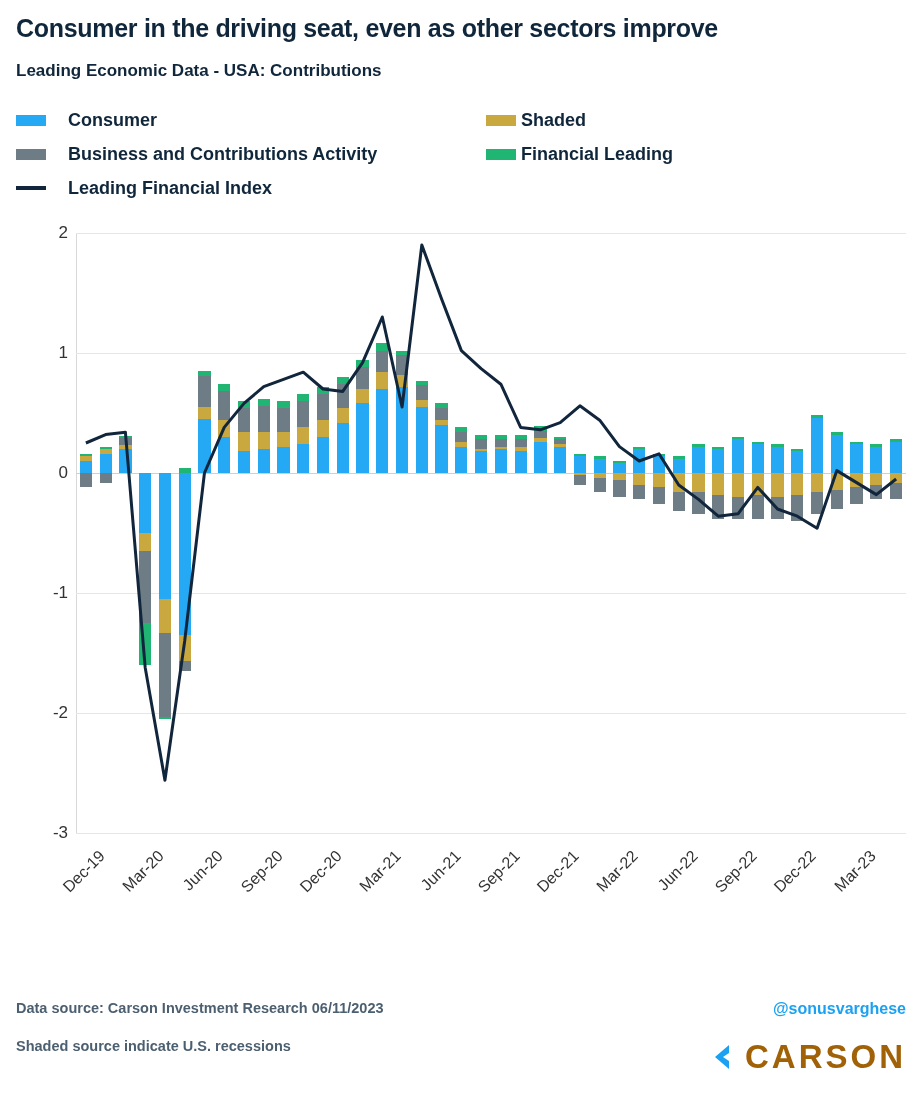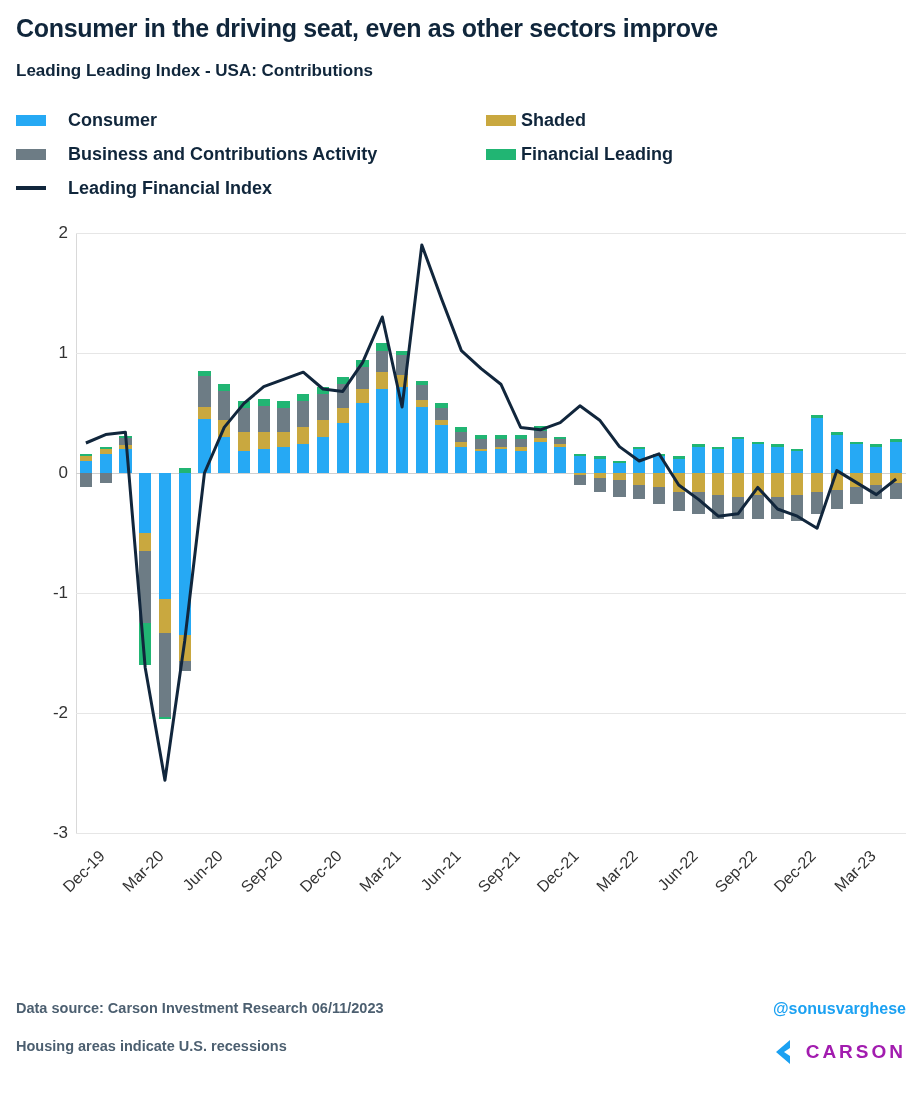--- a/index.html
+++ b/index.html
@@ -172,33 +172,33 @@
     display: flex;
     align-items: center;
   }
   .brand-mark {
     width: 28px;
     height: 28px;
     margin-right: 10px;
     position: relative;
   }
   .brand-text {
-    font-size: 19px;
+    font-size: 33px;
     font-weight: bold;
     letter-spacing: 3px;
-    color: #a21caf;
+    color: #a16207;
   }
 </style>
 </head>
 <body>
 
 <div class="page">
 
   <div class="title">Consumer in the driving seat, even as other sectors improve</div>
-  <div class="subtitle">Leading Leading Index - USA: Contributions</div>
+  <div class="subtitle">Leading Economic Data - USA: Contributions</div>
 
   <div class="legend">
     <div class="legend-row">
       <div class="legend-item col1">
         <span class="legend-swatch" style="background:#26a9f4"></span>
         <span class="legend-label">Consumer</span>
       </div>
       <div class="legend-item">
         <span class="legend-swatch" style="background:#c9a83f"></span>
         <span class="legend-label">Shaded</span>
@@ -428,21 +428,21 @@
         <div class="xlabel" style="left: 483.452px; top: 6px; width: 70px;">Mar-22</div>
         <div class="xlabel" style="left: 542.738px; top: 6px; width: 70px;">Jun-22</div>
         <div class="xlabel" style="left: 602.024px; top: 6px; width: 70px;">Sep-22</div>
         <div class="xlabel" style="left: 661.31px; top: 6px; width: 70px;">Dec-22</div>
         <div class="xlabel" style="left: 720.595px; top: 6px; width: 70px;">Mar-23</div>
       </div>
   </div>
 
   <div class="footer">
     <div class="footnote">Data source: Carson Investment Research   06/11/2023</div>
-    <div class="footnote">Housing areas indicate U.S. recessions</div>
+    <div class="footnote">Shaded source indicate U.S. recessions</div>
     <div class="handle">@sonusvarghese</div>
     <div class="brand">
       <span class="brand-mark">
         <svg width="28" height="28" viewBox="0 0 28 28">
           <polygon points="22,2 8,14 22,26 22,18 16,14 22,10" fill="#1ba1f2"></polygon>
         </svg>
       </span>
       <span class="brand-text">CARSON</span>
     </div>
   </div>

